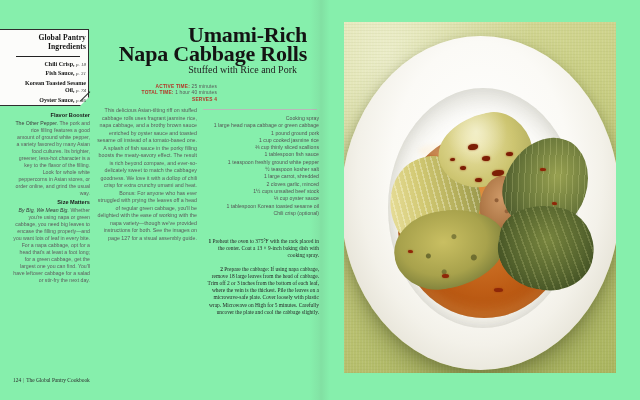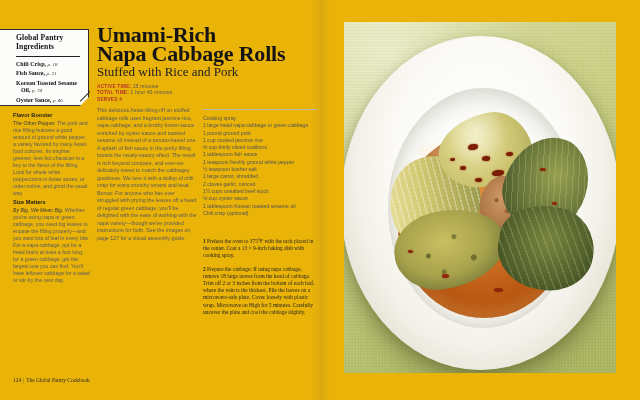--- a/index.html
+++ b/index.html
@@ -1,17 +1,17 @@
 <!DOCTYPE html>
 <html><head>
 <meta charset="utf-8">
 <style>
   html,body{margin:0;padding:0;background:#e9e9e9;}
-  #stage{position:relative;width:640px;height:400px;background:#eab308;overflow:hidden;
-         font-family:"Liberation Sans","DejaVu Sans",sans-serif;}
+  #stage{position:relative;width:640px;height:400px;background:#86efac;overflow:hidden;
+         font-family:"Liberation Sans","DejaVu Sans",sans-serif;text-align:right;}
   .abs{position:absolute;}
 
   
   #gutter{left:310px;top:0;width:20px;height:400px;
     background:linear-gradient(90deg,rgba(90,90,80,0) 0%,rgba(90,90,80,.07) 45%,rgba(90,90,80,.1) 55%,rgba(90,90,80,0) 100%);}
 
   
   #pantry-box{left:-3px;top:29px;width:92px;height:77px;border:1px solid #2e2e2e;border-left:none;
     background:#fcfcfa;box-sizing:border-box;
     clip-path:polygon(0 0,100% 0,100% calc(100% - 9px),calc(100% - 9px) 100%,0 100%);}
@@ -30,21 +30,21 @@
   .note h4{margin:0 0 1px 0;font-size:5.6px;color:#1a1a1a;line-height:7px;}
   .note .lead{color:#3c3c3c;}
   .note .lead.it{font-style:italic;}
   #note-flavor{top:112px;}
   #note-size{top:199px;}
 
   
   #title{left:97px;top:26px;width:210px;font-family:"Liberation Serif","DejaVu Serif",serif;
     font-weight:bold;font-size:22px;line-height:18.5px;color:#141414;letter-spacing:-.2px;}
   #subtitle{left:97px;top:64px;width:200px;font-family:"Liberation Serif","DejaVu Serif",serif;
-    font-size:13px;color:#222;}
+    font-size:10px;color:#222;}
   #meta{left:97px;top:84px;width:120px;font-size:4.8px;line-height:6.4px;letter-spacing:.2px;}
   .meta-label{color:#b43527;font-weight:bold;}
   .meta-value{color:#555;}
   .meta-value.red{color:#b43527;font-weight:bold;}
 
   #intro{left:97px;top:107px;width:100px;font-size:5.3px;line-height:7.5px;color:#5a5a5a;margin:0;}
 
   
   #ing-rule{left:203px;top:109px;width:114px;height:1px;background:#b9b9b9;}
   #ingredients{left:203px;top:115px;width:116px;font-size:5.2px;line-height:7.3px;color:#555;}

